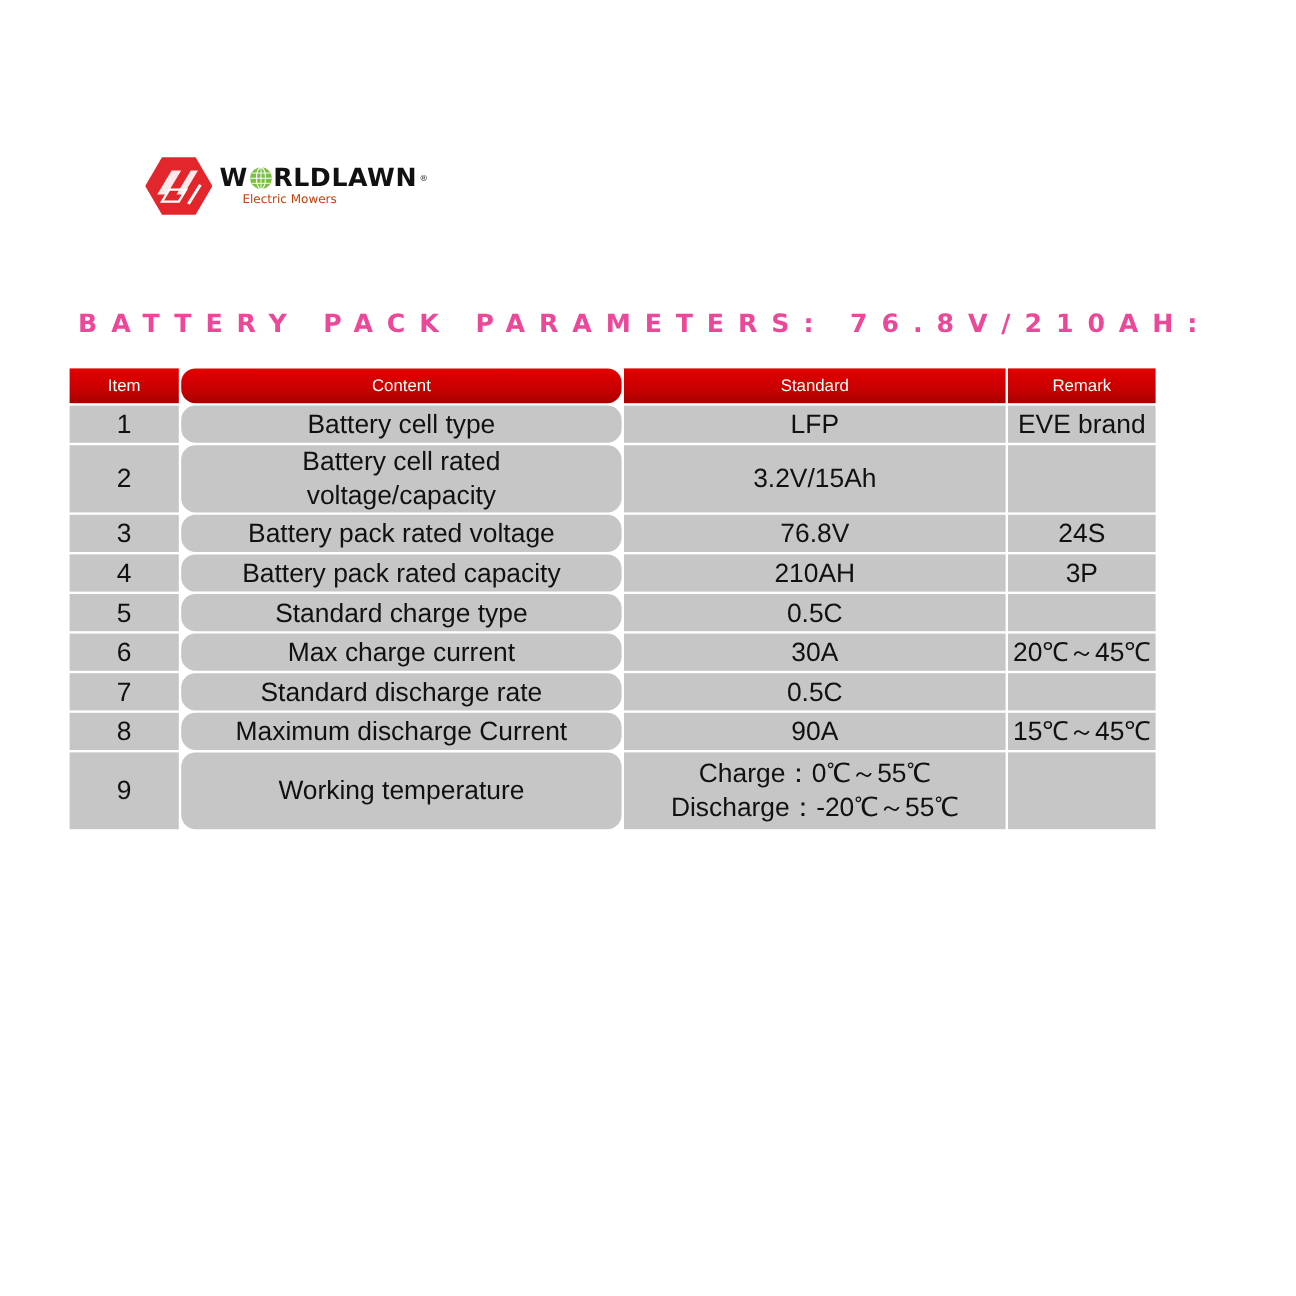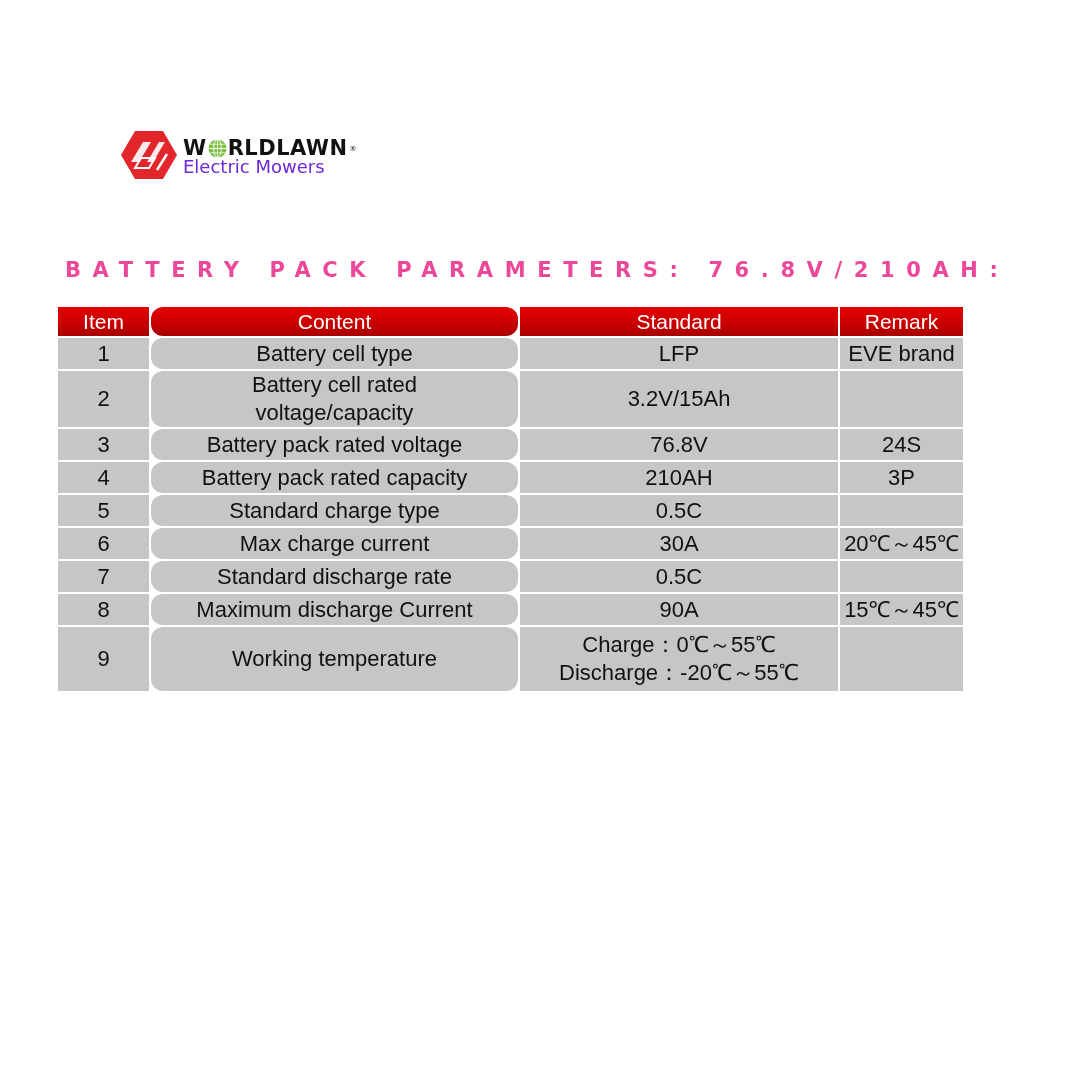--- a/index.html
+++ b/index.html
@@ -3,24 +3,24 @@
   <meta charset="utf-8">
   <style>
     html, body { margin: 0; padding: 0; background: #ffffff; }
     body { width: 1080px; height: 1080px; position: relative; overflow: hidden; font-family: "Liberation Sans", sans-serif; }
     .logo { position: absolute; left: 121px; top: 130px; height: 50px; display: flex; align-items: center; }
     .logo-mark { width: 56px; height: 50px; }
     .logo-text { margin-left: 6px; display: flex; flex-direction: column; align-items: flex-start; }
     .brand { font-family: "DejaVu Sans", sans-serif; font-weight: bold; font-size: 21px; letter-spacing: 0.5px; color: #111; line-height: 22px; display: flex; align-items: center; }
     .brand .globe { display: inline-block; width: 19px; height: 19px; margin: 0 1px; }
     .brand .reg { font-size: 7px; font-weight: normal; vertical-align: super; margin-left: 2px; align-self: flex-start; margin-top: 2px; }
-    .tagline { font-family: "DejaVu Sans", sans-serif; font-size: 18px; color: #6d28d9; line-height: 14px; }
+    .tagline { font-family: "DejaVu Sans", sans-serif; font-size: 10px; color: #c2410c; margin-left: 19px; line-height: 14px; }
     .title { position: absolute; left: 65px; top: 258px; width: 960px; font-family: "DejaVu Sans", sans-serif; font-weight: bold; font-size: 21px; letter-spacing: 11.6px; color: #ec4899; white-space: nowrap; }
     table { position: absolute; left: 56px; top: 305px; border-collapse: separate; border-spacing: 2px; }
-    th { background: linear-gradient(#e30000, #c80000 60%, #a70000); color: #ffffff; font-weight: normal; font-size: 21px; height: 29px; padding: 0; text-align: center; line-height: 29px; }
+    th { background: linear-gradient(#e30000, #c80000 60%, #a70000); color: #ffffff; font-weight: normal; font-size: 14px; height: 29px; padding: 0; text-align: center; line-height: 29px; }
     td { background: #c6c6c6; color: #111; font-size: 22px; text-align: center; padding: 0; line-height: 28px; }
     .c-item { width: 91px; }
     .c-content { width: 367px; border-radius: 12px; }
     .c-standard { width: 318px; }
     .c-remark { width: 123px; }
     tr.h31 td { height: 31px; }
     tr.h56 td { height: 56px; }
     tr.h64 td { height: 64px; }
     tr.h35 td { height: 35px; }
     .line { display: block; }

